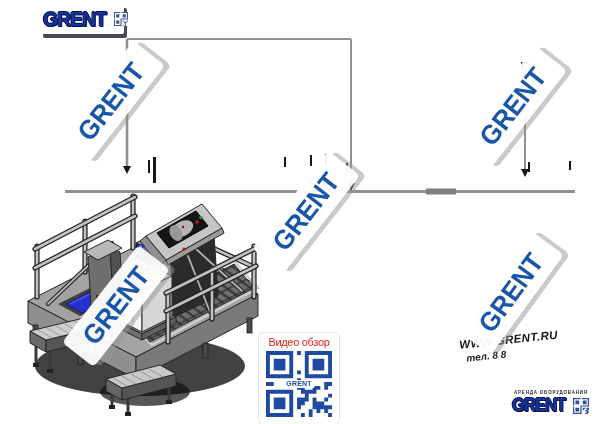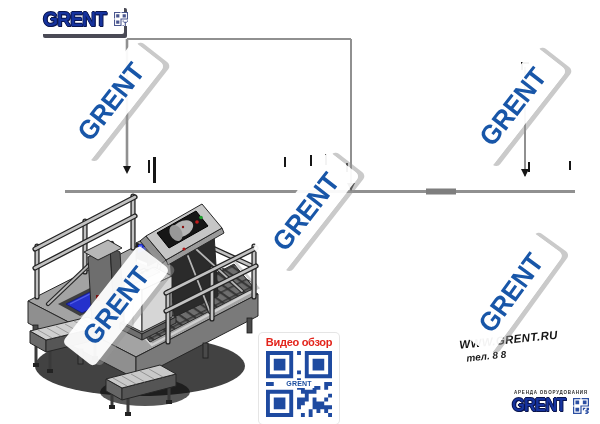--- a/index.html
+++ b/index.html
@@ -48,21 +48,21 @@
   .logo-br .logo-text{font-size:18px;line-height:19px;}
   .logo-tagline{font-size:4.5px;letter-spacing:.8px;color:#2a2a2a;font-weight:bold;
                 white-space:nowrap;overflow:hidden;margin:1px 0 1px 2px;}
   .logo-row{display:flex;align-items:center;gap:3px;}
   .miniqr{width:14px;height:14px;background:#fff;fill:#4a568f;margin-left:2px;flex:0 0 auto;}
   .miniqr2{width:16px;height:16px;background:#fff;fill:#2b4ea2;flex:0 0 auto;}
   
   .qr-card{position:absolute;z-index:4;left:259px;top:333px;width:80px;height:91px;
            background:#fff;border-radius:4px;box-sizing:border-box;padding:3px 0 0 0;
            box-shadow:0 0 0 1px rgba(180,180,180,.35);}
-  .qr-label{color:#E3241B;font-weight:bold;font-size:11px;line-height:12px;text-align:center;
+  .qr-label{color:#E3241B;font-weight:normal;font-size:11px;line-height:12px;text-align:center;
             letter-spacing:-.3px;white-space:nowrap;}
   .qr-wrap{position:relative;width:66px;height:66px;margin:3px auto 0 auto;}
   .bigqr{width:66px;height:66px;background:#fff;fill:#1e4aa0;}
   .qr-center{position:absolute;left:50%;top:50%;transform:translate(-50%,-50%);
              background:#fff;color:#1d4fa0;font-weight:bold;font-size:7px;line-height:8px;
              padding:0 2px;letter-spacing:.2px;}
 </style>
 </head>
 <body>
 

